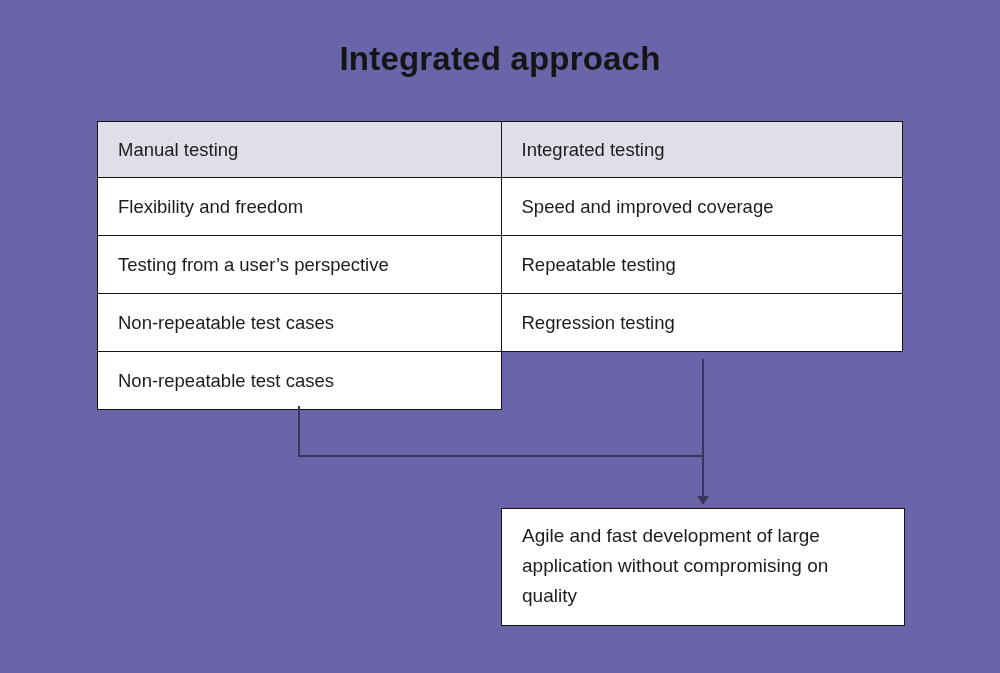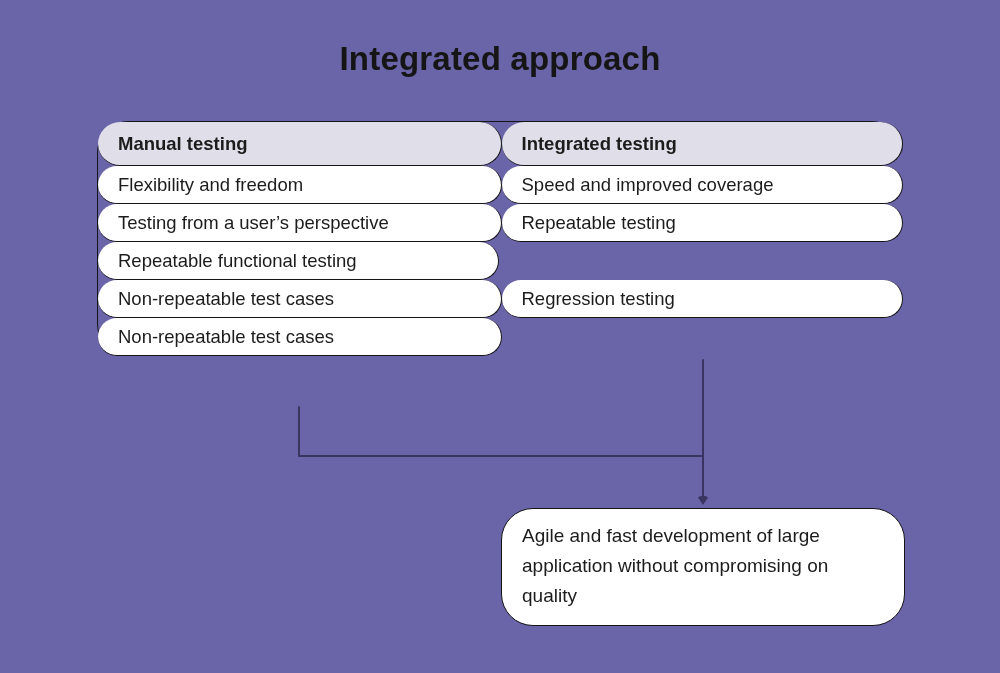--- a/index.html
+++ b/index.html
@@ -3,21 +3,21 @@
 <meta charset="utf-8">
 <style>
   :root{
     --background:#6a64a8;
     --header-bg:#dfdee9;
     --cell-bg:#ffffff;
     --border:#141414;
     --connector:#3a3560;
     --text:#1c1c1c;
   }
-  *{margin:0;padding:0;box-sizing:border-box;border-radius:32px;}
+  *{margin:0;padding:0;box-sizing:border-box;}
   html,body{width:1000px;height:673px;}
   body{
     font-family:"Liberation Sans","DejaVu Sans",sans-serif;
     background:var(--background);
     position:relative;
     overflow:hidden;
     color:var(--text);
   }
   .canvas{position:absolute;inset:0;}
   .title{
@@ -32,35 +32,35 @@
   .table{
     position:absolute;
     left:97px;top:121px;
     width:806px;
     border-top:1.5px solid var(--border);
     border-left:1.5px solid var(--border);
   }
   .row{display:flex;width:804.5px;}
   .cell{
     background:var(--cell-bg);
-    height:38px;
+    height:58px;
     display:flex;
     align-items:center;
     padding:0 20px;
     font-size:18.5px;
     border-right:1.5px solid var(--border);
     border-bottom:1.5px solid var(--border);
     white-space:nowrap;
   }
   .cell.left{width:403.5px;}
   .cell.right{width:401px;}
   .row.header .cell{
     background:var(--header-bg);
-    height:44px;
-    font-weight:700;
+    height:56px;
+    font-weight:400;
   }
   .connector{position:absolute;background:var(--connector);}
   .connector.v-left{left:297.5px;top:406px;width:2px;height:50px;}
   .connector.h-mid{left:297.5px;top:454.5px;width:406px;height:2px;}
   .connector.v-right{left:701.5px;top:359px;width:2px;height:139px;}
   .arrow-down{
     position:absolute;
     left:696.5px;top:496px;
     width:0;height:0;
     border-left:6px solid transparent;
@@ -93,21 +93,20 @@
     </div>
     <div class="row">
       <div class="cell left">Flexibility and freedom</div>
       <div class="cell right">Speed and improved coverage</div>
     </div>
     <div class="row">
       <div class="cell left">Testing from a user’s perspective</div>
       <div class="cell right">Repeatable testing</div>
     </div>
     <div class="row">
-      <div class="cell right">Repeatable functional testing</div>
     </div>
     <div class="row">
       <div class="cell left">Non-repeatable test cases</div>
       <div class="cell right">Regression testing</div>
     </div>
     <div class="row">
       <div class="cell left">Non-repeatable test cases</div>
     </div>
   </div>
 

